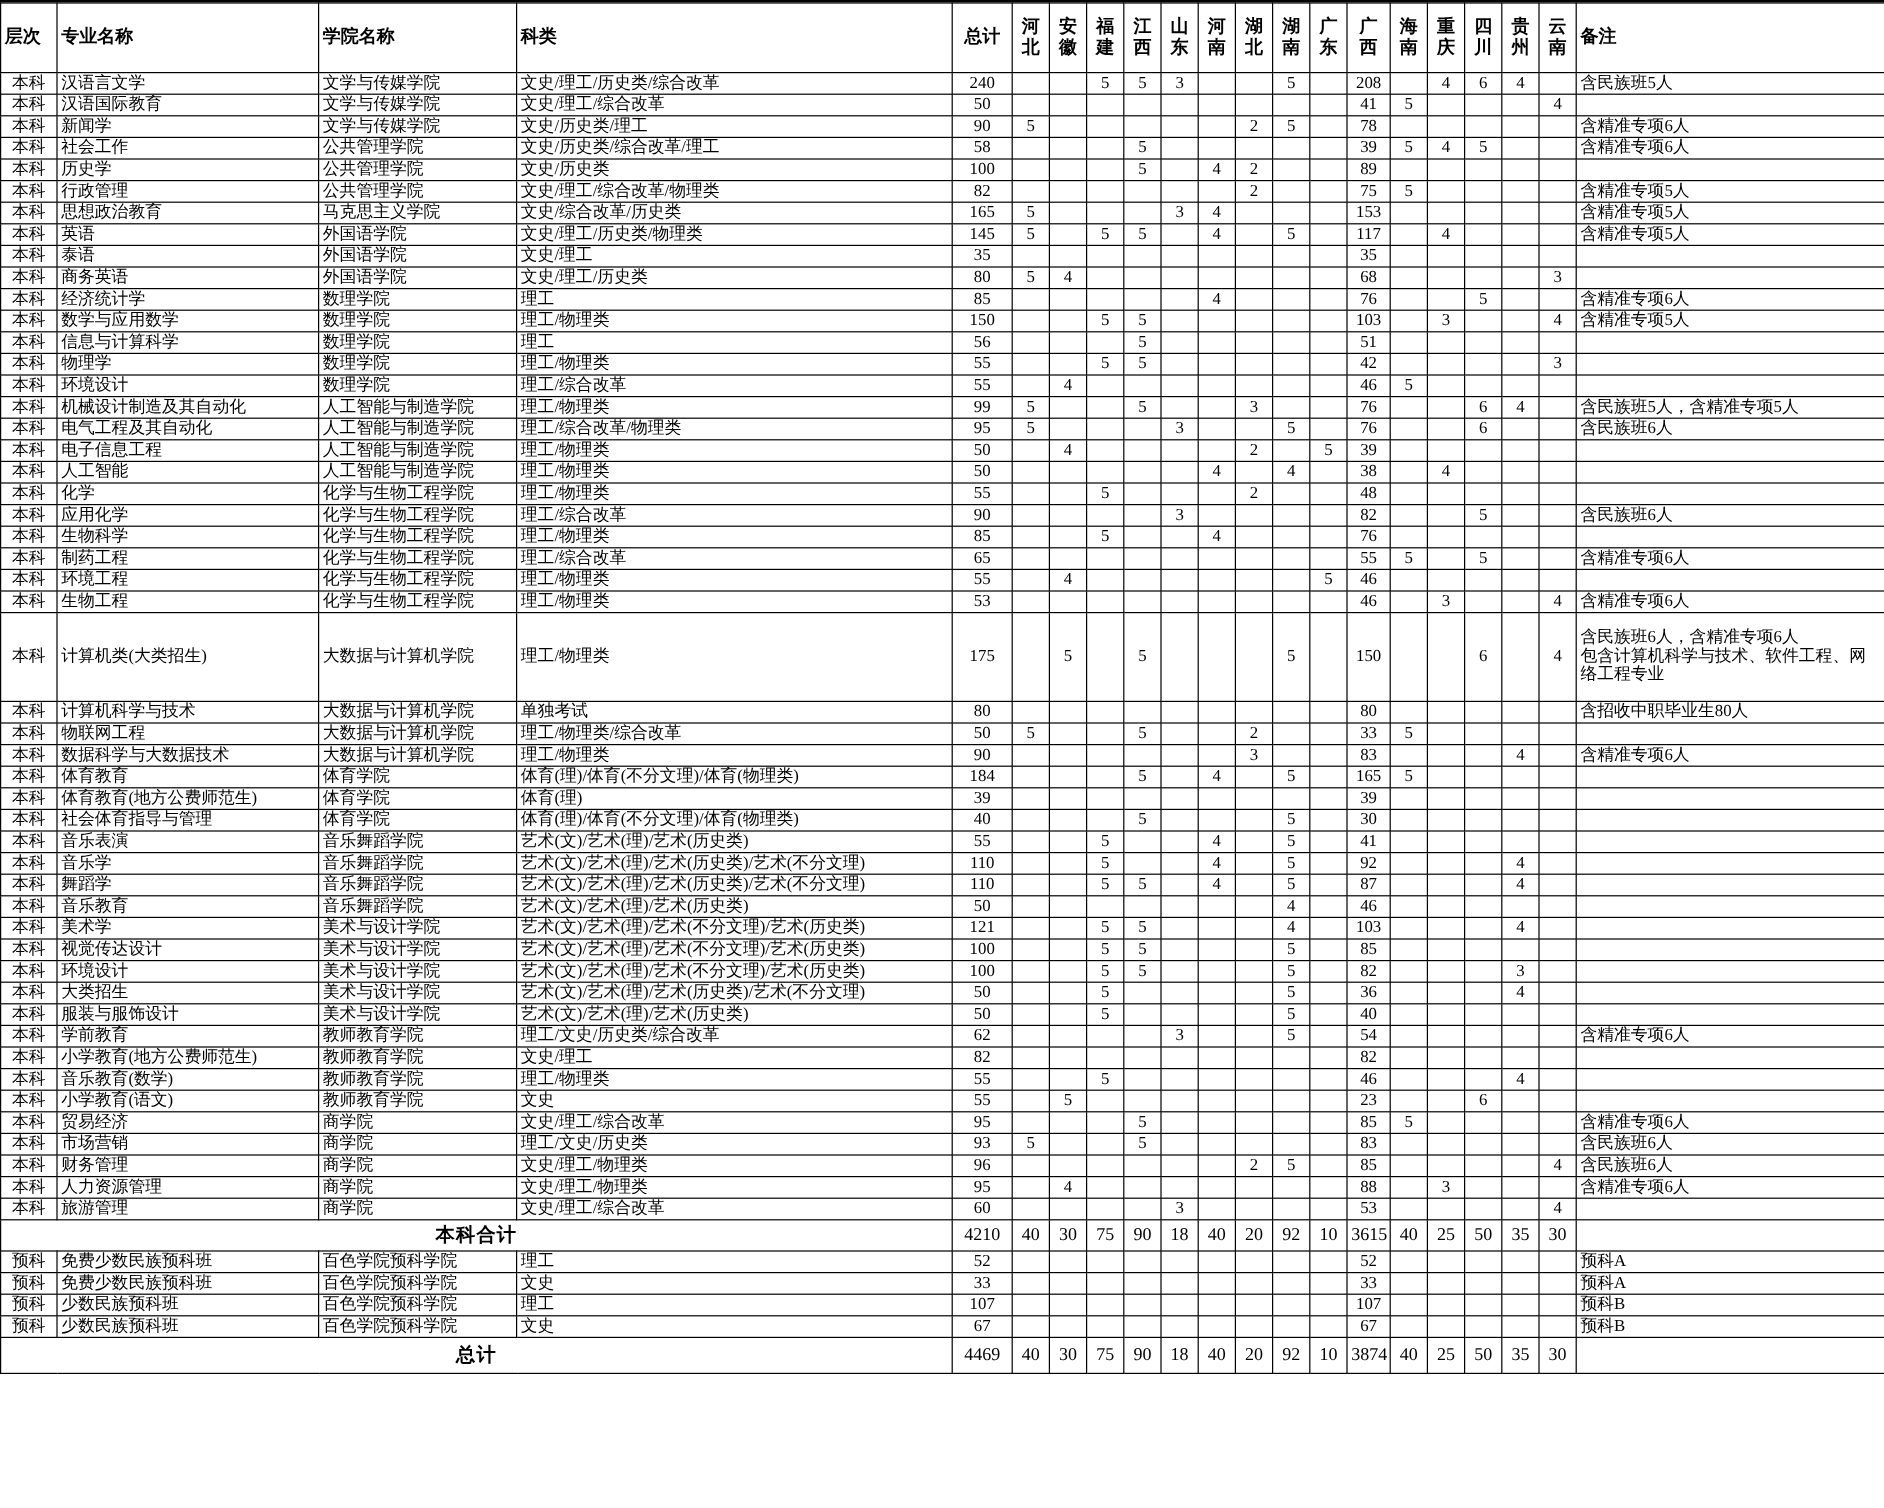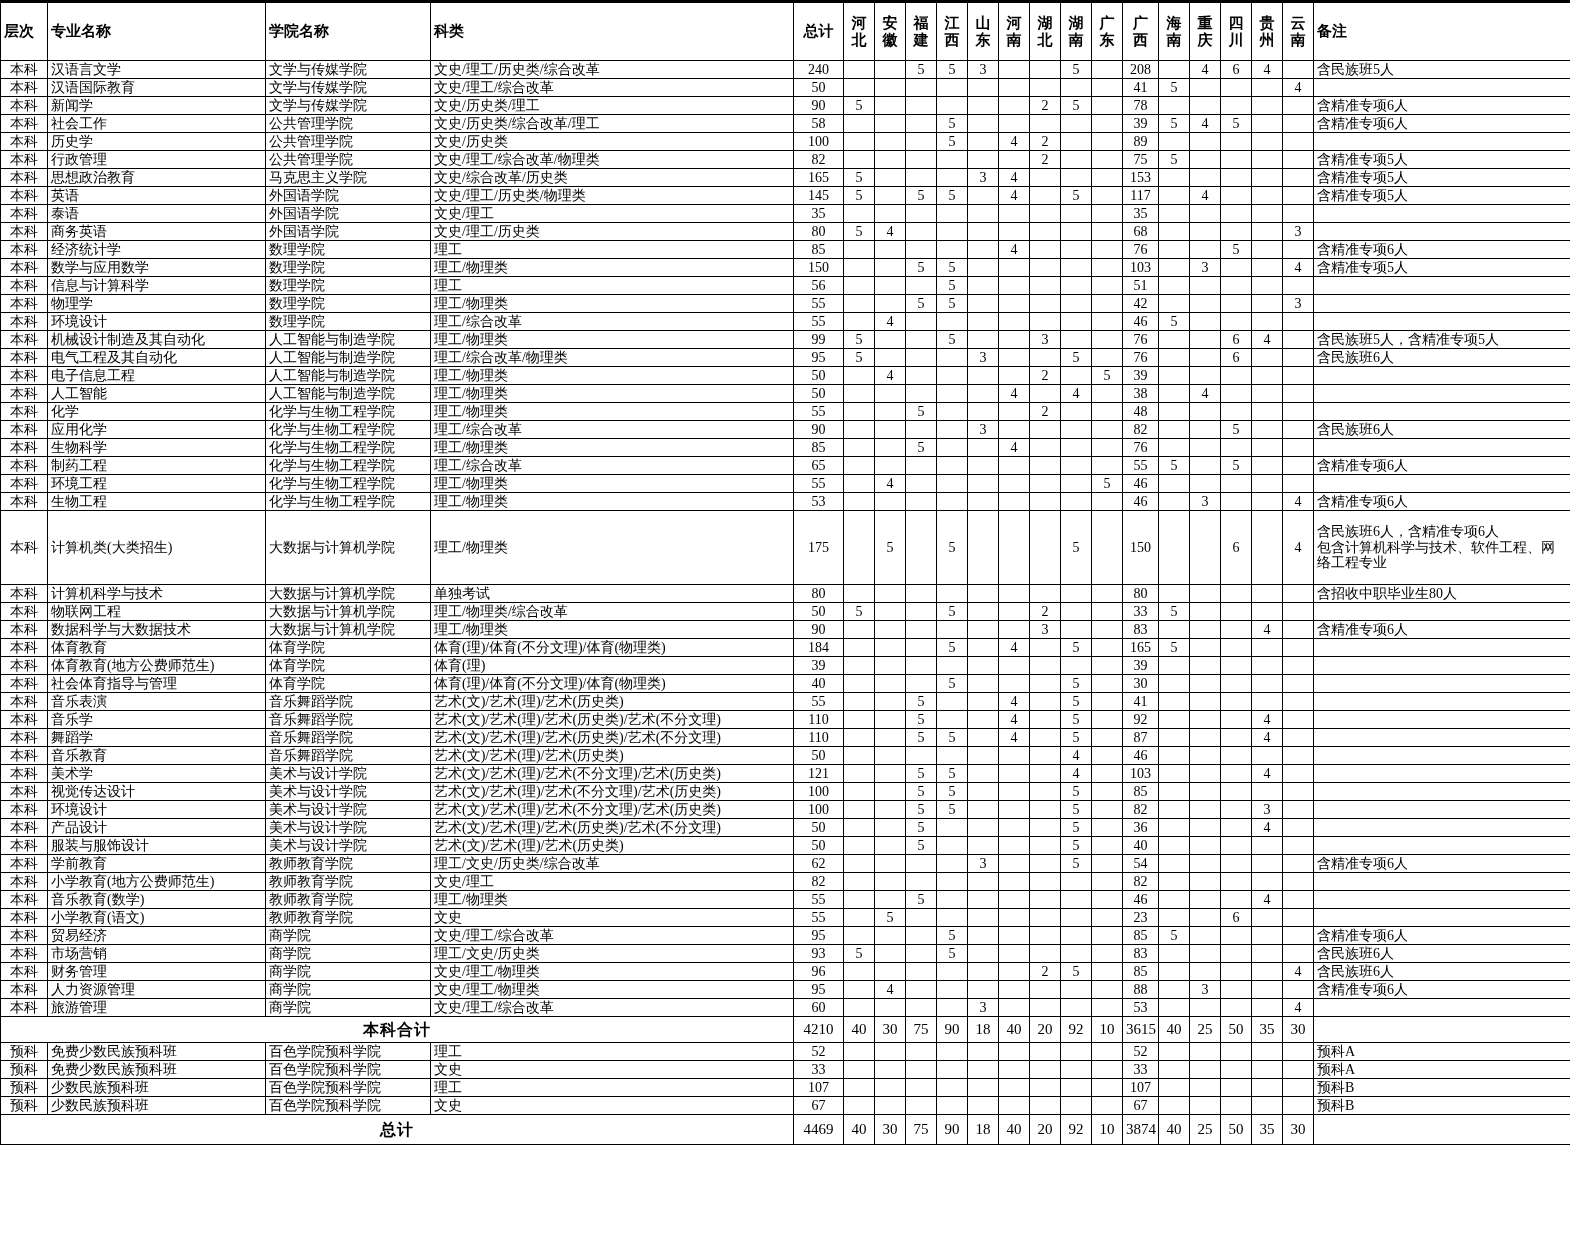--- a/index.html
+++ b/index.html
@@ -982,21 +982,21 @@
           <td class="c">82</td>
           <td class="c"></td>
           <td class="c"></td>
           <td class="c"></td>
           <td class="c">3</td>
           <td class="c"></td>
           <td class="l remark"></td>
         </tr>
         <tr>
           <td class="c">本科</td>
-          <td class="l">产品设计</td>
+          <td class="l">大类招生</td>
           <td class="l">美术与设计学院</td>
           <td class="l">艺术(文)/艺术(理)/艺术(历史类)/艺术(不分文理)</td>
           <td class="c">50</td>
           <td class="c"></td>
           <td class="c"></td>
           <td class="c">5</td>
           <td class="c"></td>
           <td class="c"></td>
           <td class="c"></td>
           <td class="c"></td>

